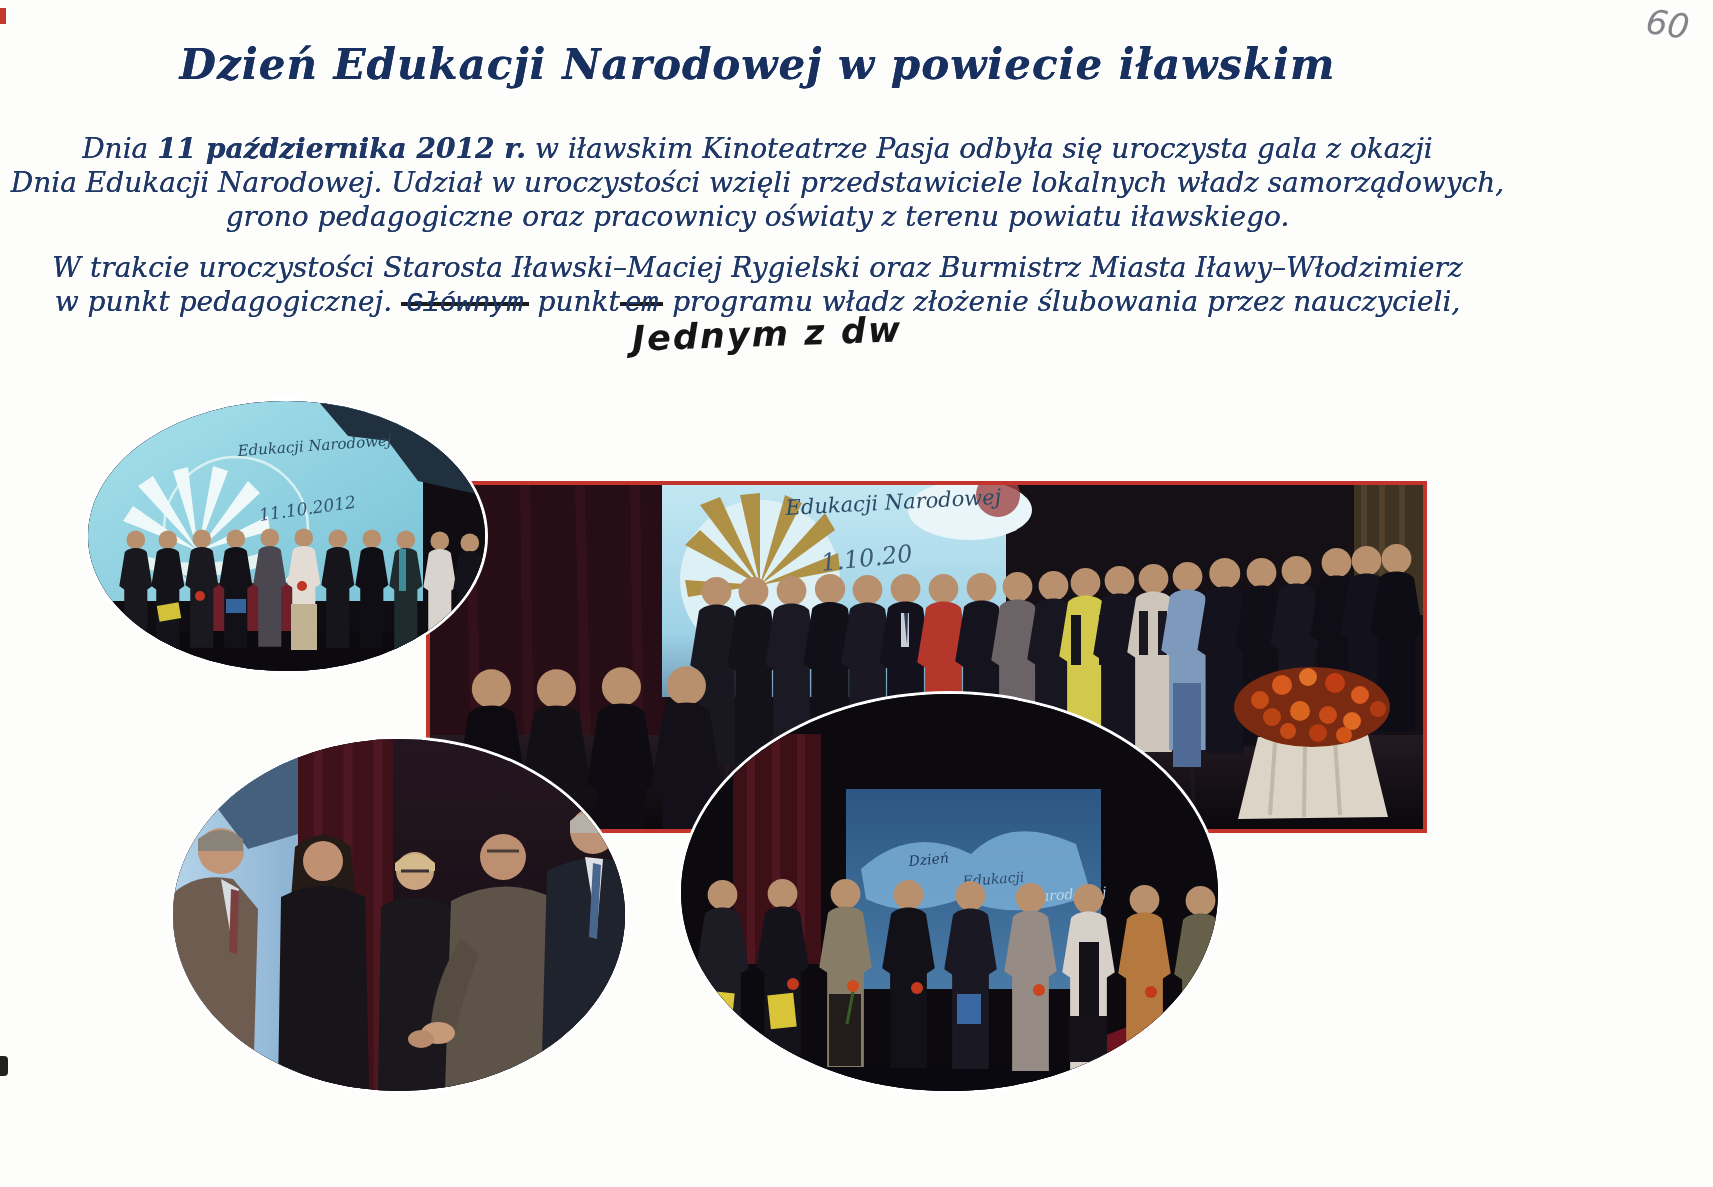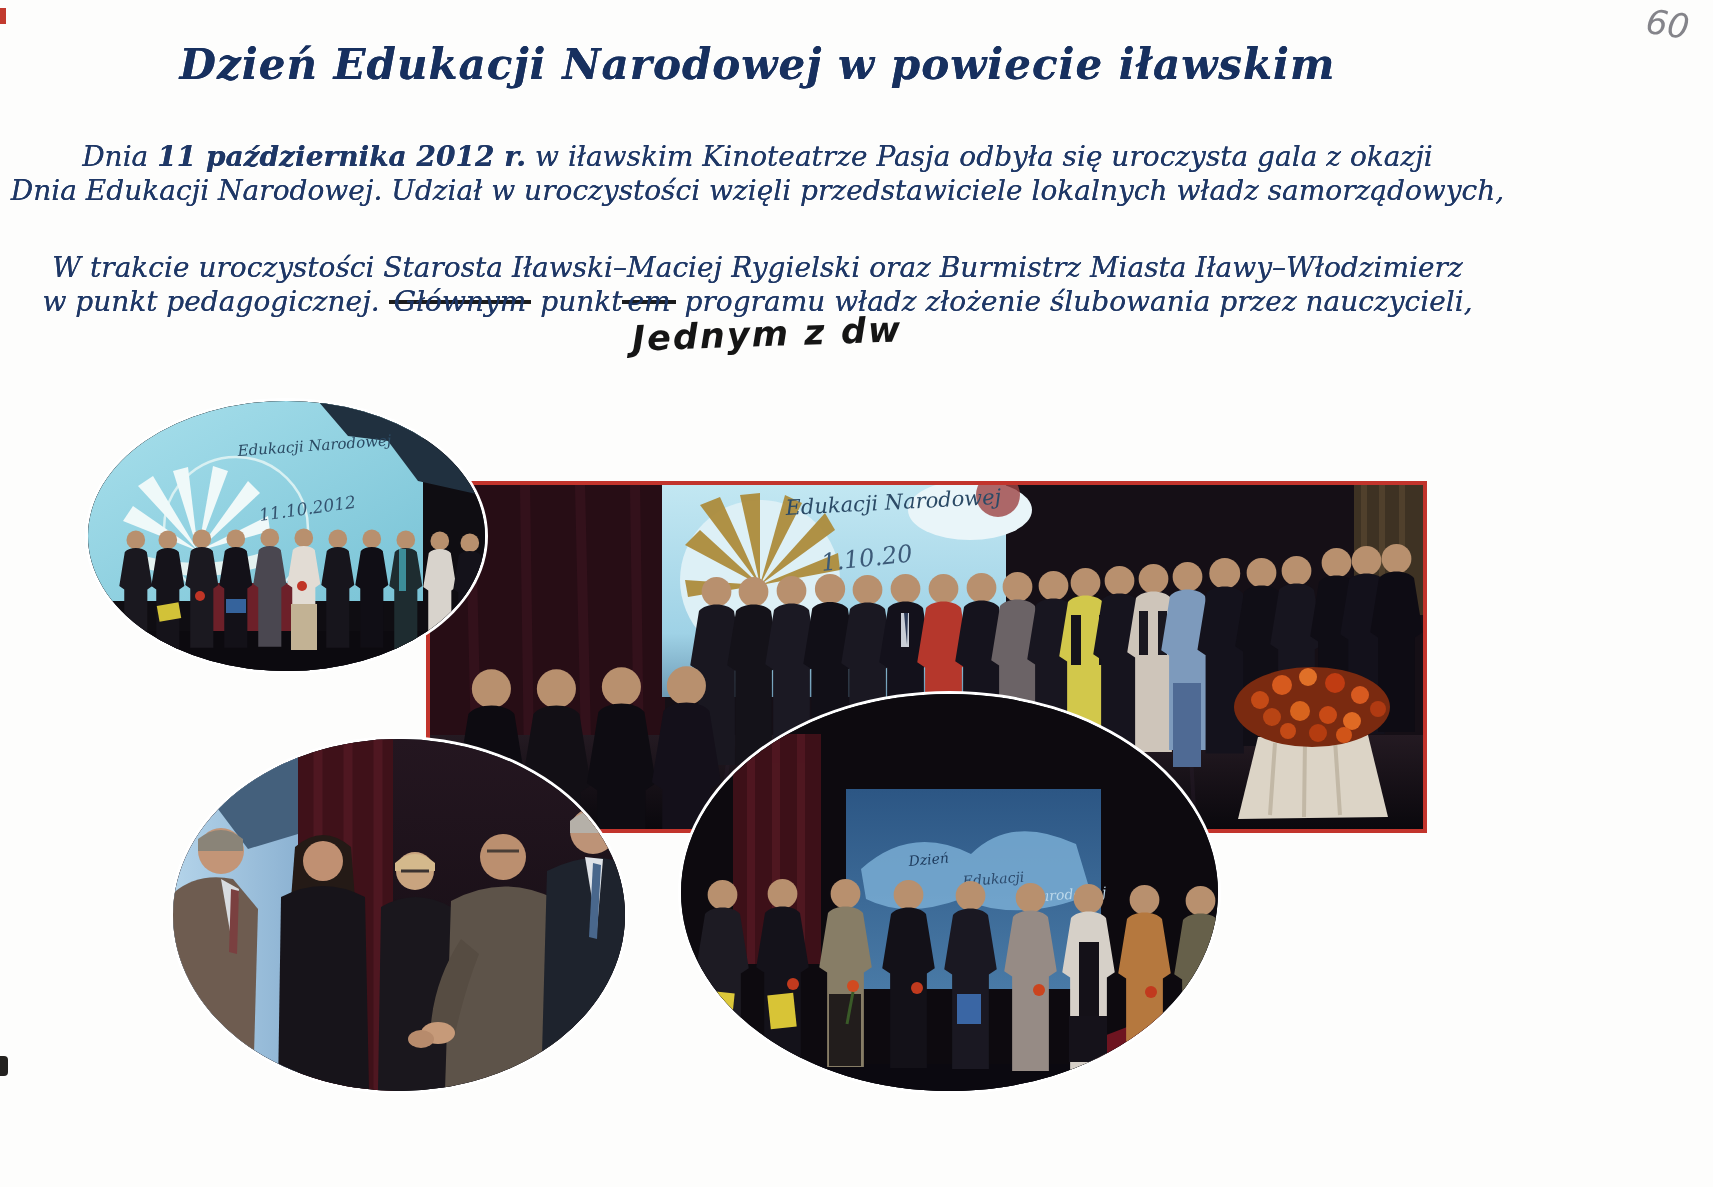--- a/index.html
+++ b/index.html
@@ -6,25 +6,25 @@
   body{width:1713px;height:1187px;position:relative;background:#fdfdfc;overflow:hidden;
        font-family:"DejaVu Serif", serif;}
   .sheet{position:absolute;inset:0;background:#fdfdfc;}
 
   
   .textblock{position:absolute;left:0;width:1515px;text-align:center;color:#1e3766;
              font-style:italic;}
   .doc-title{top:40px;font-size:42px;font-weight:700;letter-spacing:1px;color:#17305f;
              text-shadow:0 0 0.6px #17305f;}
   .para{font-size:28px;line-height:34px;text-shadow:0 0 0.4px #1e3766;}
-  .para1{top:140px;}
+  .para1{top:132px;}
   .para2{top:251px;}
   .bold{font-weight:700;}
   .struck{background-image:linear-gradient(to top, transparent 42%, #1c1c1c 42%, #1c1c1c 54%, transparent 54%);
-          padding:0 5px;}
+          padding:0 5px;font-family:Liberation Mono, monospace;}
 
   
   .handwriting{position:absolute;font-family:"DejaVu Sans", sans-serif;font-style:italic;
                font-weight:bold;color:#151515;white-space:nowrap;}
   .correction{left:632px;top:314px;font-size:35px;letter-spacing:2px;transform:rotate(-2deg);}
   .pagenum{right:24px;top:4px;font-size:34px;color:#84848a;font-weight:normal;
            transform:rotate(9deg);}
 
   
   .photo{position:absolute;overflow:hidden;}
@@ -49,20 +49,21 @@
   <div class="mark-red"></div>
   <div class="mark-dark"></div>
 
   <div class="handwriting pagenum">60</div>
 
   <div class="textblock doc-title">Dzień Edukacji Narodowej w powiecie iławskim</div>
 
   <div class="textblock para para1">
     <div><span>Dnia </span><span class="bold">11 października 2012 r.</span><span> w iławskim Kinoteatrze Pasja odbyła się uroczysta gala z okazji</span></div>
     <div>Dnia Edukacji Narodowej. Udział w uroczystości wzięli przedstawiciele lokalnych władz samorządowych,</div>
+    <div>grono pedagogiczne oraz pracownicy oświaty z terenu powiatu iławskiego.</div>
   </div>
 
   <div class="textblock para para2">
     <div>W trakcie uroczystości Starosta Iławski–Maciej Rygielski oraz Burmistrz Miasta Iławy–Włodzimierz</div>
     <div><span>w punkt pedagogicznej. </span><span class="struck">Głównym</span><span> punkt</span><span class="struck">em</span><span> programu władz złożenie ślubowania przez nauczycieli,</span></div>
   </div>
 
   <div class="handwriting correction">Jednym z dw</div>
 
   <div class="photo photo-main">

